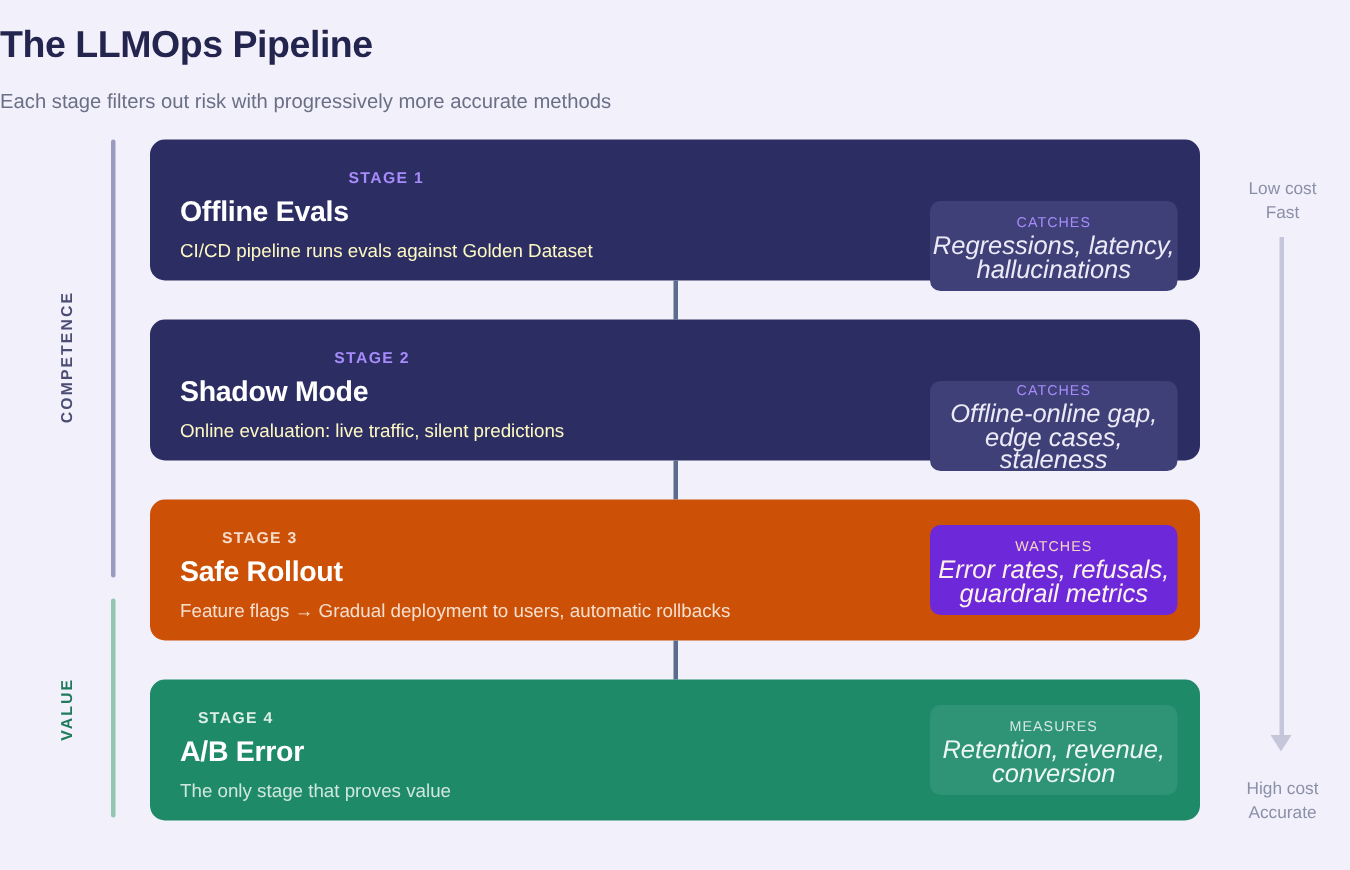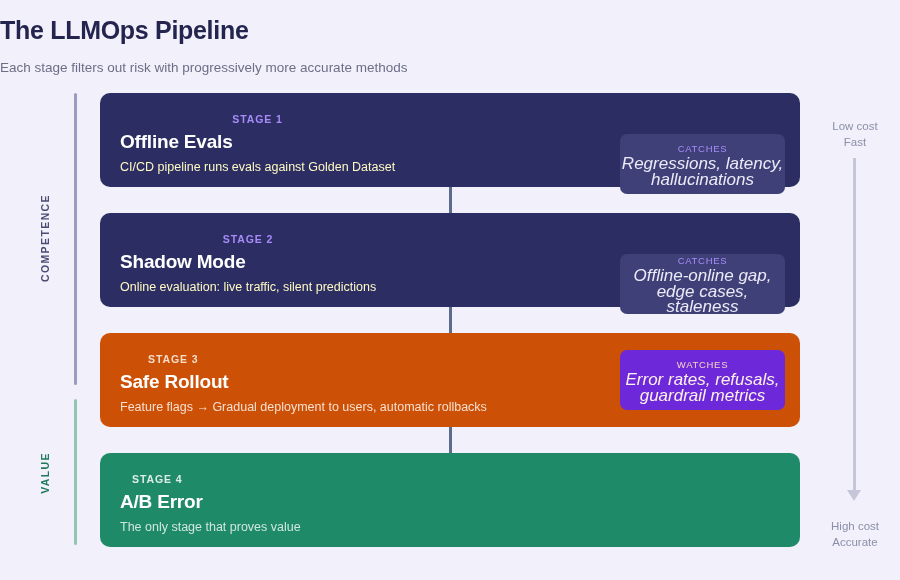--- a/index.html
+++ b/index.html
@@ -266,20 +266,25 @@
 </div>
 
 <div class="connector connector-3"></div>
 
 <div class="card card-4">
   <div class="card-body">
     <div class="stage-label">STAGE 4</div>
     <div class="stage-title">A/B Error</div>
     <div class="stage-desc">The only stage that proves value</div>
   </div>
+  <div class="chip">
+    <div class="chip-kicker">MEASURES</div>
+    <div class="chip-text">Retention, revenue,</div>
+    <div class="chip-text">conversion</div>
+  </div>
 </div>
 
 <div class="right-note right-note-top">
   <div>Low cost</div>
   <div>Fast</div>
 </div>
 
 <div class="axis-arrow"></div>
 <div class="axis-arrow-head"></div>
 

